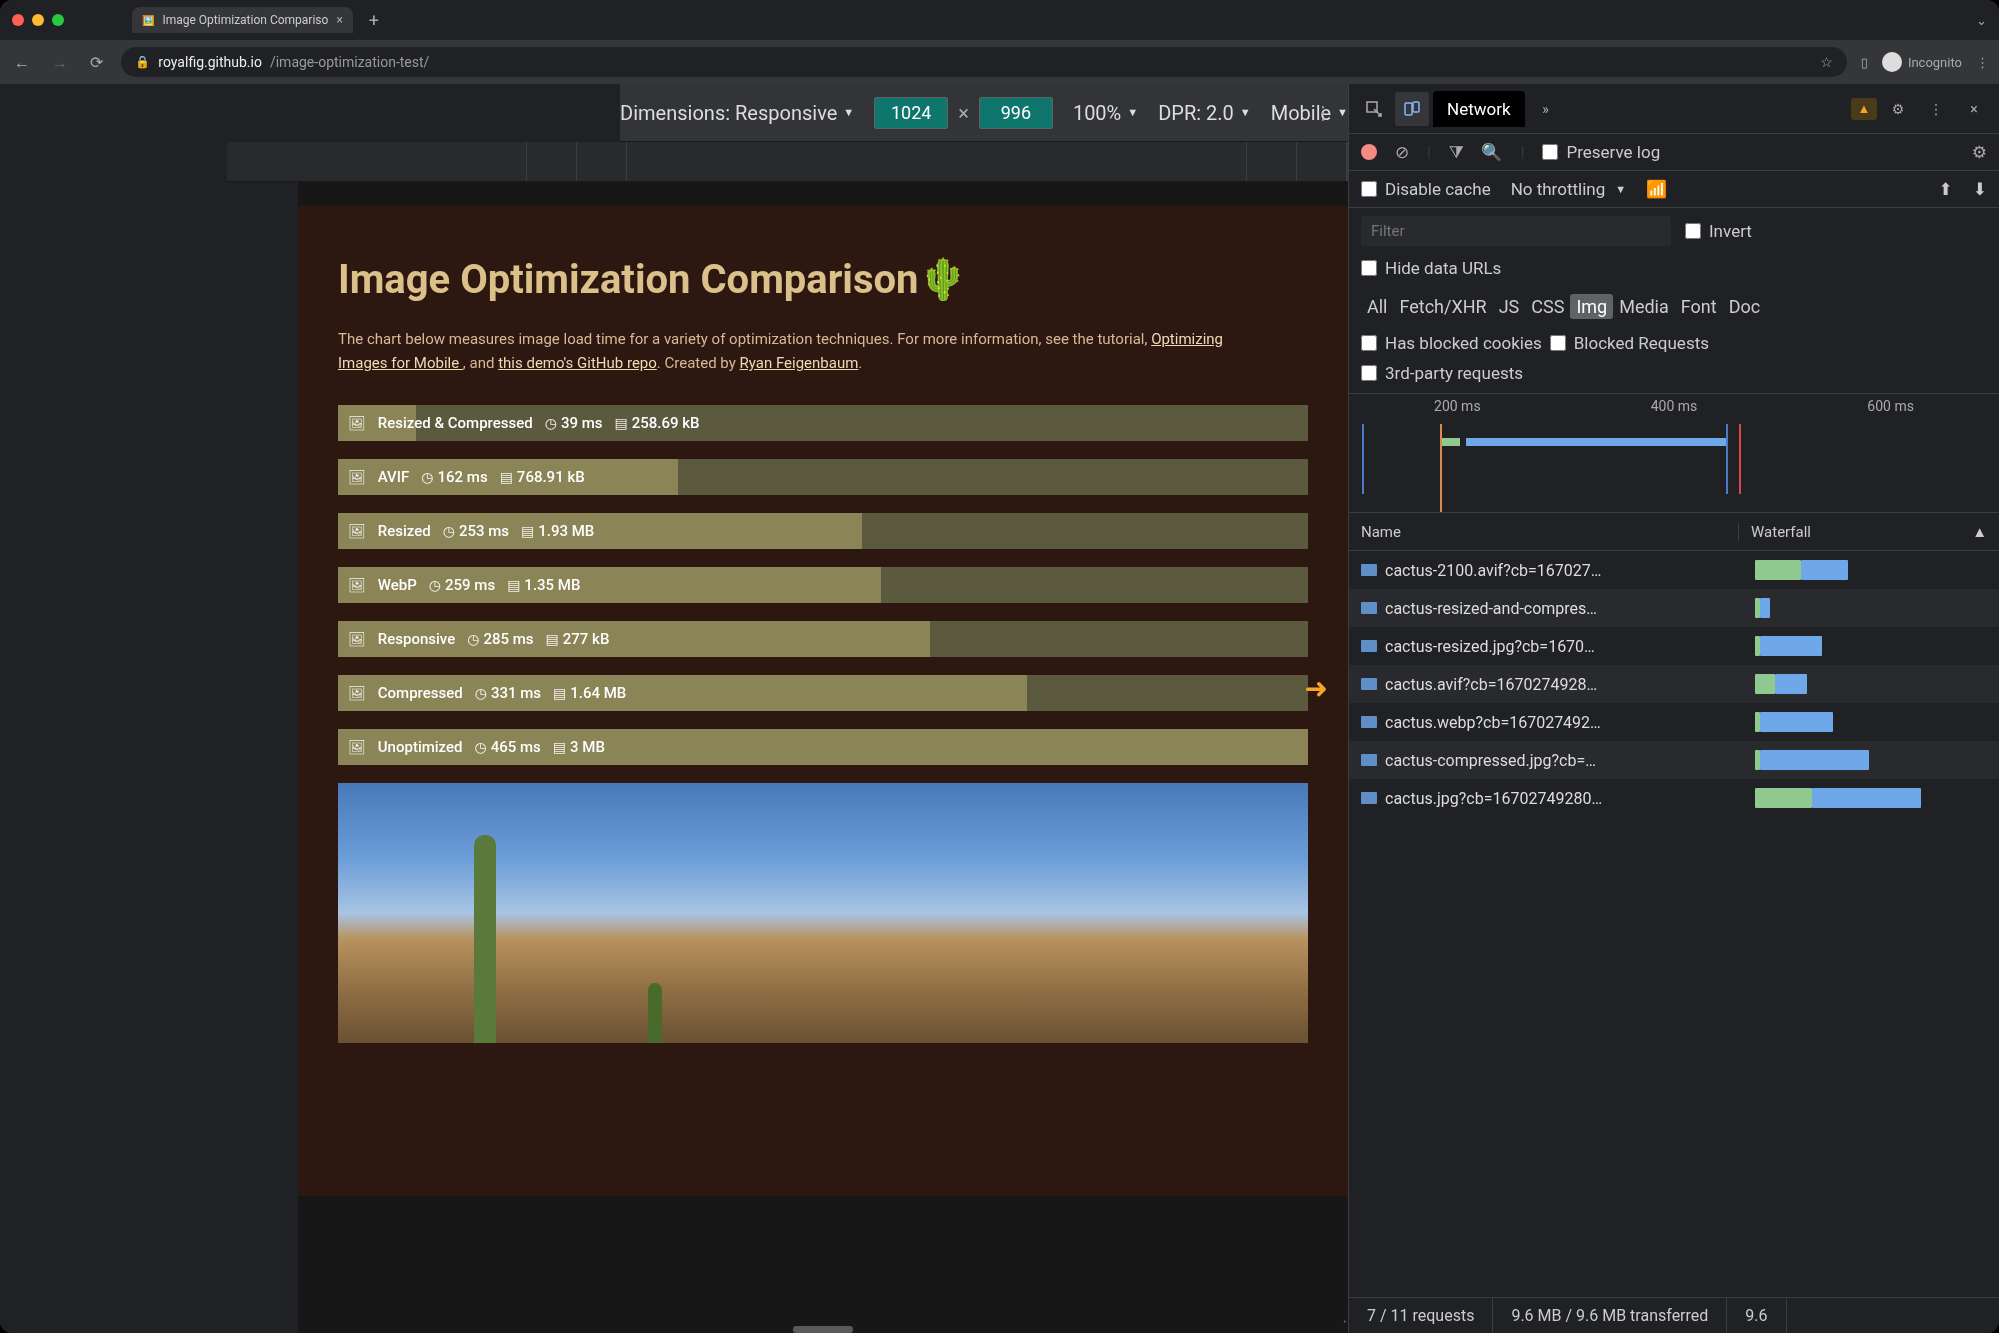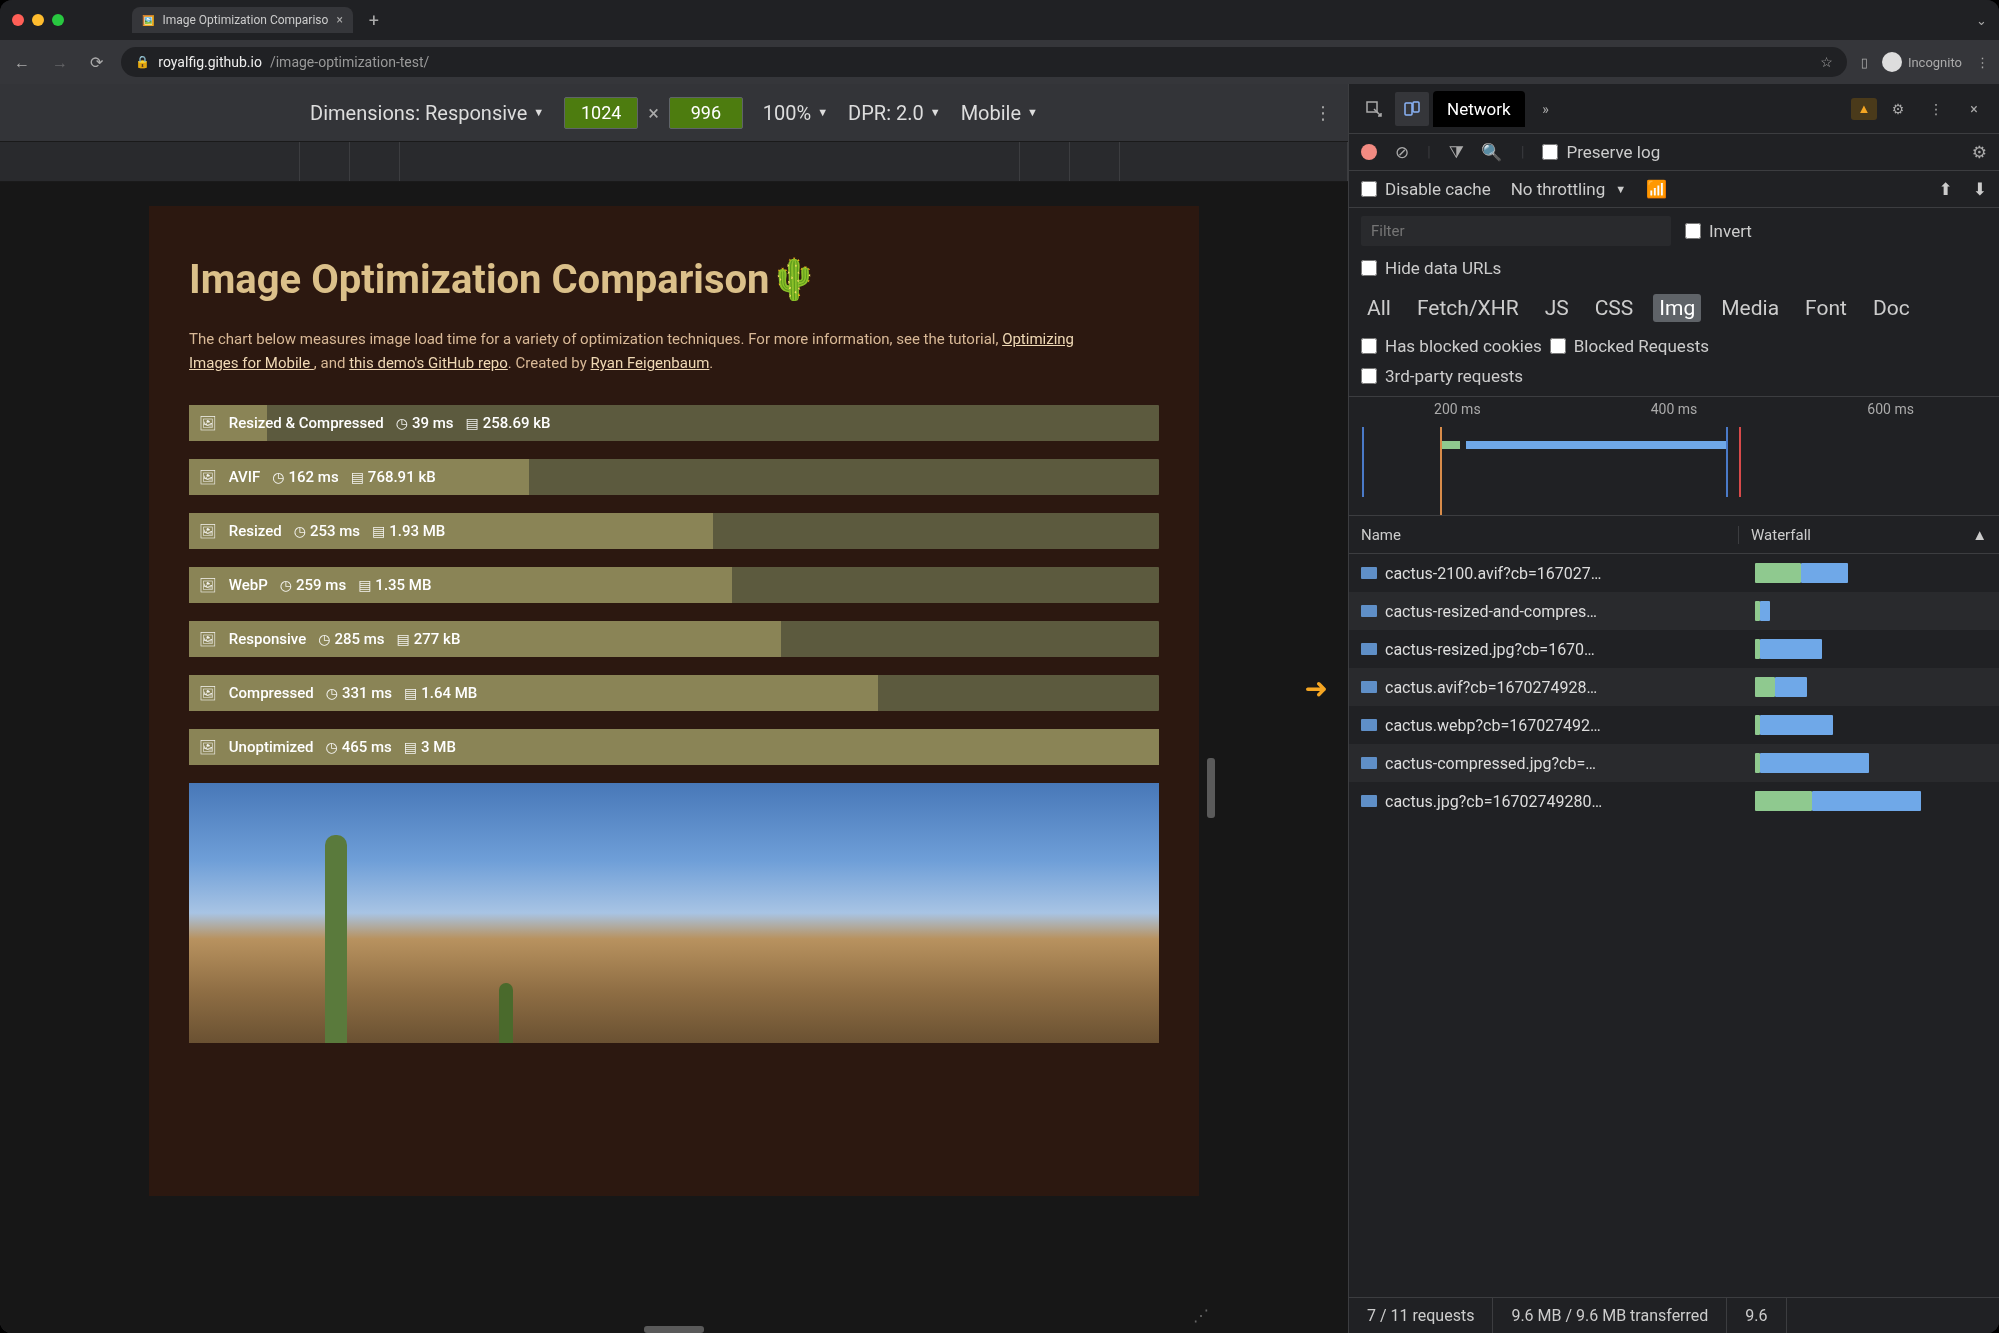--- a/index.html
+++ b/index.html
@@ -23,25 +23,25 @@
 .omnibox .host { color: #eee; }
 .omnibox .path { color: #999; }
 .right-icons { display: flex; align-items: center; gap: 14px; color: #aaa; }
 .incognito { display: flex; align-items: center; gap: 6px; font-size: 13px; }
 .avatar { width: 20px; height: 20px; border-radius: 50%; background: #ddd; display: inline-block; }
 
 
 .main { flex: 1; display: flex; background: #202124; }
 
 
-.left-pane { flex: 1; display: flex; flex-direction: column; background: #202124; }
+.left-pane { flex: 1; display: flex; flex-direction: column; background: #202124; align-items: flex-end; }
 .device-toolbar { height: 58px; background: #333438; display: flex; align-items: center; justify-content: center; gap: 20px; color: #ddd; font-size: 20px; border-bottom: 1px solid #1a1a1a; position: relative; }
 .dim-wrap { display: flex; align-items: center; gap: 10px; }
 .dim-select { display: flex; align-items: center; gap: 6px; cursor: pointer; }
-.dim-input { width: 74px; height: 32px; background: #4d7c0f; border: 1px solid #5f6368; color: #fff; text-align: center; font-size: 18px; border-radius: 2px; }
+.dim-input { width: 74px; height: 32px; background: #0f766e; border: 1px solid #5f6368; color: #fff; text-align: center; font-size: 18px; border-radius: 2px; }
 .dim-x { color: #aaa; }
 .kebab { position: absolute; right: 16px; color: #aaa; font-size: 18px; cursor: pointer; }
 
 .ruler { height: 40px; background: #292a2d; border-bottom: 1px solid #1a1a1a; display: flex; }
 .ruler .tick { border-right: 1px solid #3c3d40; height: 100%; }
 
 .viewport { flex: 1; background: #171717; display: flex; justify-content: center; position: relative; overflow: hidden; }
 .frame-shell { width: 1050px; background: #171717; position: relative; padding-top: 24px; }
 .frame { width: 100%; background: #2c1810; padding: 50px 40px 0 40px; height: 990px; }
 .handle-right { position: absolute; right: -16px; top: 50%; width: 8px; height: 60px; background: #5a5a5a; border-radius: 3px; }
@@ -79,21 +79,21 @@
 .net-toolbar .ico { color: #aaa; font-size: 17px; cursor: pointer; }
 .funnel { color: #f28b82; }
 .chk { display: flex; align-items: center; gap: 8px; color: #ccc; font-size: 17px; }
 .chk input { width: 16px; height: 16px; }
 
 .net-row2 { padding: 8px 12px; display: flex; align-items: center; gap: 20px; border-bottom: 1px solid #3c3d40; font-size: 17px; color: #ccc; }
 .throttle { display: flex; align-items: center; gap: 10px; }
 
 .filter-row { padding: 8px 12px; display: flex; align-items: center; gap: 14px; }
 .filter-input { background: #292a2d; border: none; color: #ccc; padding: 6px 10px; width: 310px; font-size: 15px; border-radius: 2px; }
-.type-filters { padding: 6px 12px 10px 12px; display: flex; gap: 14px; font-size: 21px; color: #ccc; flex-wrap: wrap; }
+.type-filters { padding: 6px 12px 10px 12px; display: flex; font-size: 18px; color: #ccc; flex-wrap: wrap; }
 .type-filters span { cursor: pointer; padding: 2px 6px; }
 .type-filters span.active { background: #5f6368; border-radius: 3px; color: #fff; }
 .extra-filters { padding: 4px 12px 10px 12px; display: flex; flex-direction: column; gap: 10px; font-size: 17px; }
 .extra-filters .row { display: flex; gap: 8px; }
 
 .timeline { height: 120px; border-top: 1px solid #3c3d40; border-bottom: 1px solid #3c3d40; position: relative; background: #202124; }
 .timeline .labels { position: absolute; top: 4px; width: 100%; display: flex; justify-content: space-around; font-size: 14px; color: #aaa; }
 .tl-bar { position: absolute; height: 8px; top: 44px; }
 .tl-bar.green { background: #8fc98f; }
 .tl-bar.blue { background: #6fa8e8; }

